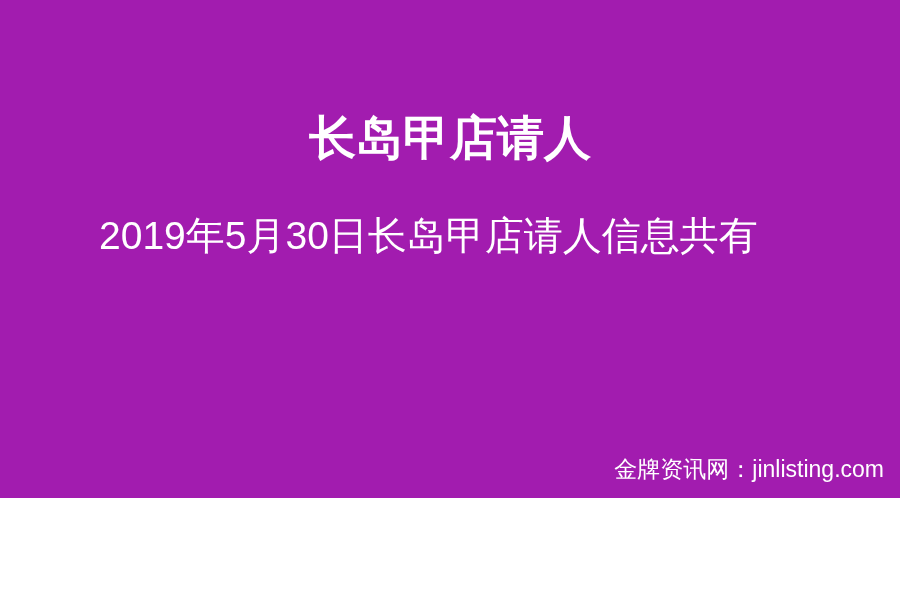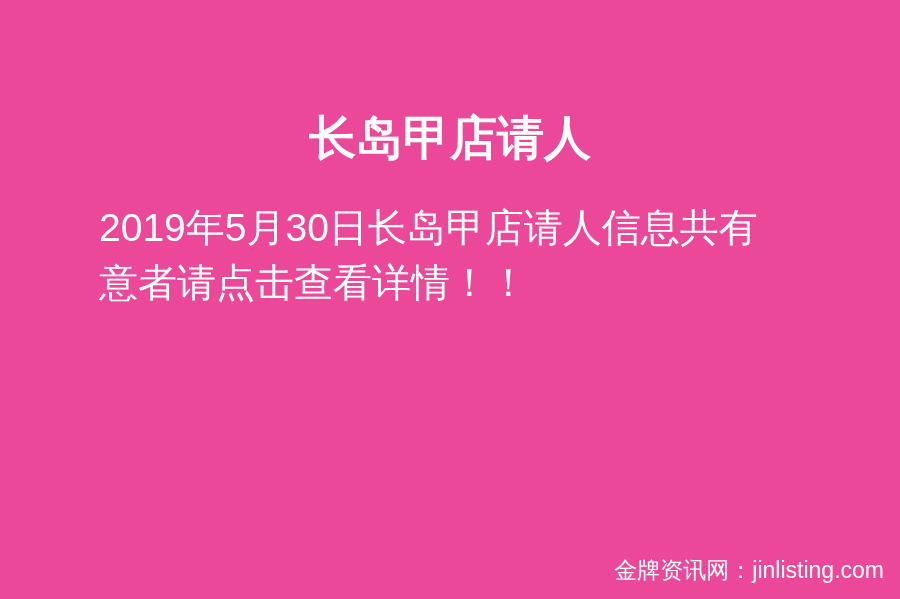--- a/index.html
+++ b/index.html
@@ -10,43 +10,43 @@
   body {
     width: 900px;
     height: 599px;
     overflow: hidden;
     font-family: "Liberation Sans", "DejaVu Sans", sans-serif;
   }
 
   .poster {
     position: relative;
     width: 900px;
-    height: 599px;
-    background: #ec4899;
+    height: 498px;
+    background: #a21caf;
     box-sizing: border-box;
     overflow: hidden;
   }
 
   .poster-title {
     position: absolute;
     top: 82px;
     left: 0;
     width: 900px;
     text-align: center;
     color: #ffffff;
     font-size: 47px;
     font-weight: bold;
     line-height: 1.08;
     letter-spacing: 0px;
     white-space: nowrap;
   }
 
   .poster-body {
     position: absolute;
-    top: 200px;
+    top: 208px;
     left: 99px;
     width: 720px;
     color: #ffffff;
     font-size: 39px;
     font-weight: normal;
     line-height: 55px;
     letter-spacing: 0px;
   }
 
   .poster-body .body-line {
@@ -67,18 +67,17 @@
 </style>
 </head>
 <body>
 
 <div class="poster">
 
   <h1 class="poster-title">长岛甲店请人</h1>
 
   <div class="poster-body">
     <span class="body-line">2019年5月30日长岛甲店请人信息共有</span>
-    <span class="body-line">意者请点击查看详情！！</span>
   </div>
 
   <div class="poster-footer">金牌资讯网：jinlisting.com</div>
 
 </div>
 
 </body></html>

